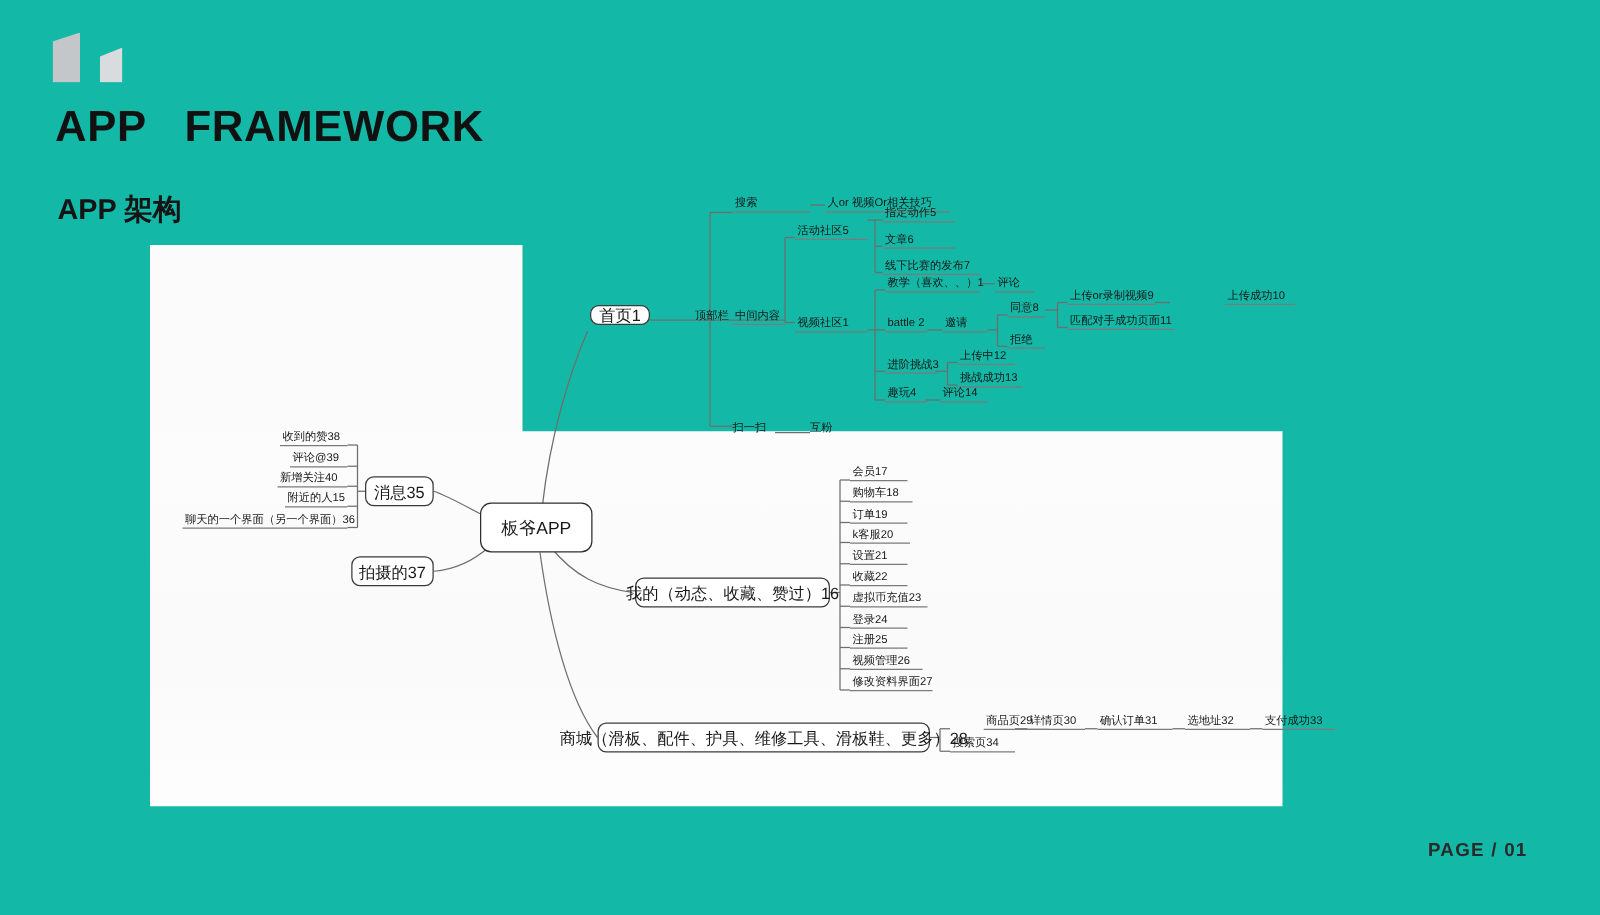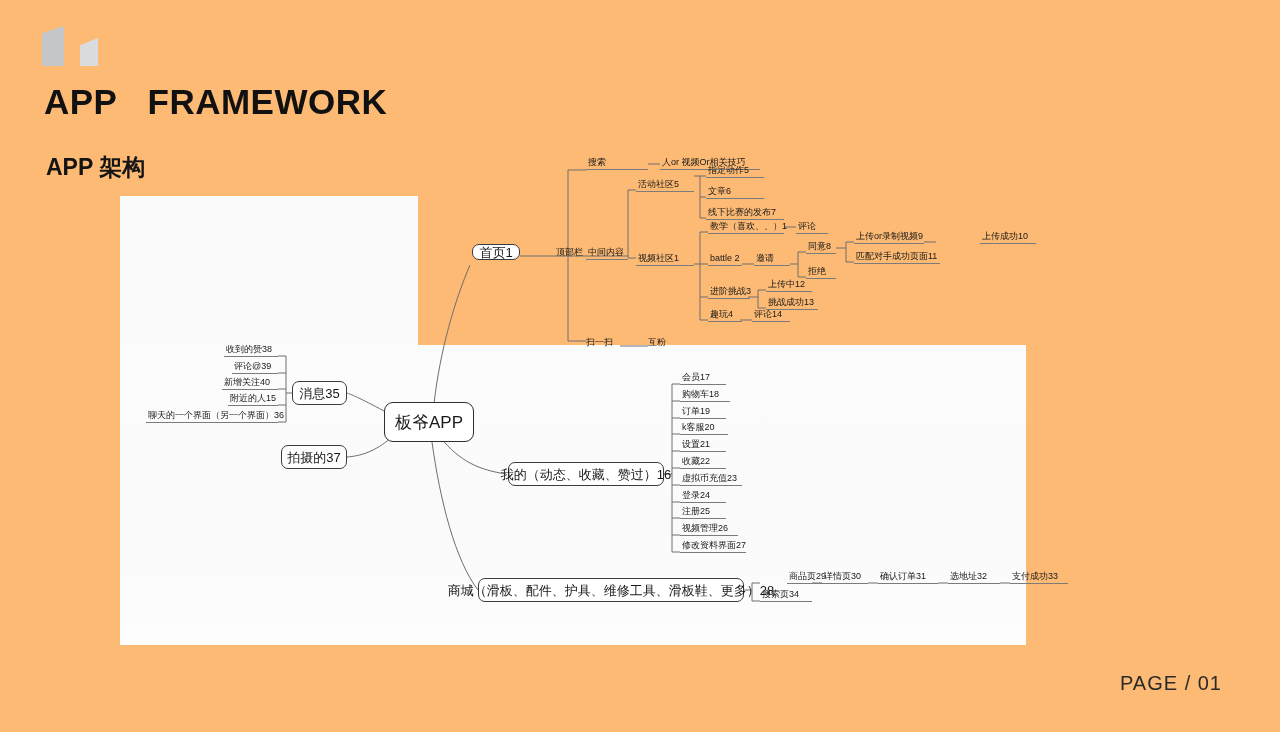--- a/index.html
+++ b/index.html
@@ -10,21 +10,21 @@
   }
   body {
     font-family: "Liberation Sans", "DejaVu Sans", sans-serif;
     color: #1b1b1b;
     -webkit-font-smoothing: antialiased;
   }
   #slide {
     position: relative;
     width: 1280px;
     height: 732px;
-    background: #fdba74;
+    background: #14b8a6;
     overflow: hidden;
   }
 
   
   .bg-panel {
     position: absolute;
     background: #fbfbfb;
     pointer-events: none;
   }
   .bg-panel.p1 { left: 120px; top: 196px; width: 298px; height: 260px; }
@@ -74,23 +74,24 @@
     left: 46px;
     top: 152px;
     font-size: 23px;
     font-weight: bold;
     color: #141414;
   }
   .page-num {
     position: absolute;
     right: 58px;
     top: 672px;
-    font-size: 20px;
+    font-size: 15px;
     letter-spacing: 1px;
     color: #2a2a2a;
+    font-weight: bold;
   }
 
   
   #map {
     position: absolute;
     left: 0;
     top: 0;
     width: 1280px;
     height: 732px;
   }
@@ -112,21 +113,21 @@
   .node.box {
     border: 1px solid #3b3b3b;
     border-radius: 7px;
     background: #ffffff;
     display: flex;
     align-items: center;
     justify-content: center;
     padding: 0 9px;
   }
   .node.root {
-    font-size: 17px;
+    font-size: 14px;
     border-radius: 9px;
     border: 1px solid #2e2e2e;
   }
   .node.lvl1 { font-size: 13px; }
   
   .node.line {
     border-bottom: 1px solid #7b7b7b;
     font-size: 9px;
     display: flex;
     align-items: flex-end;

